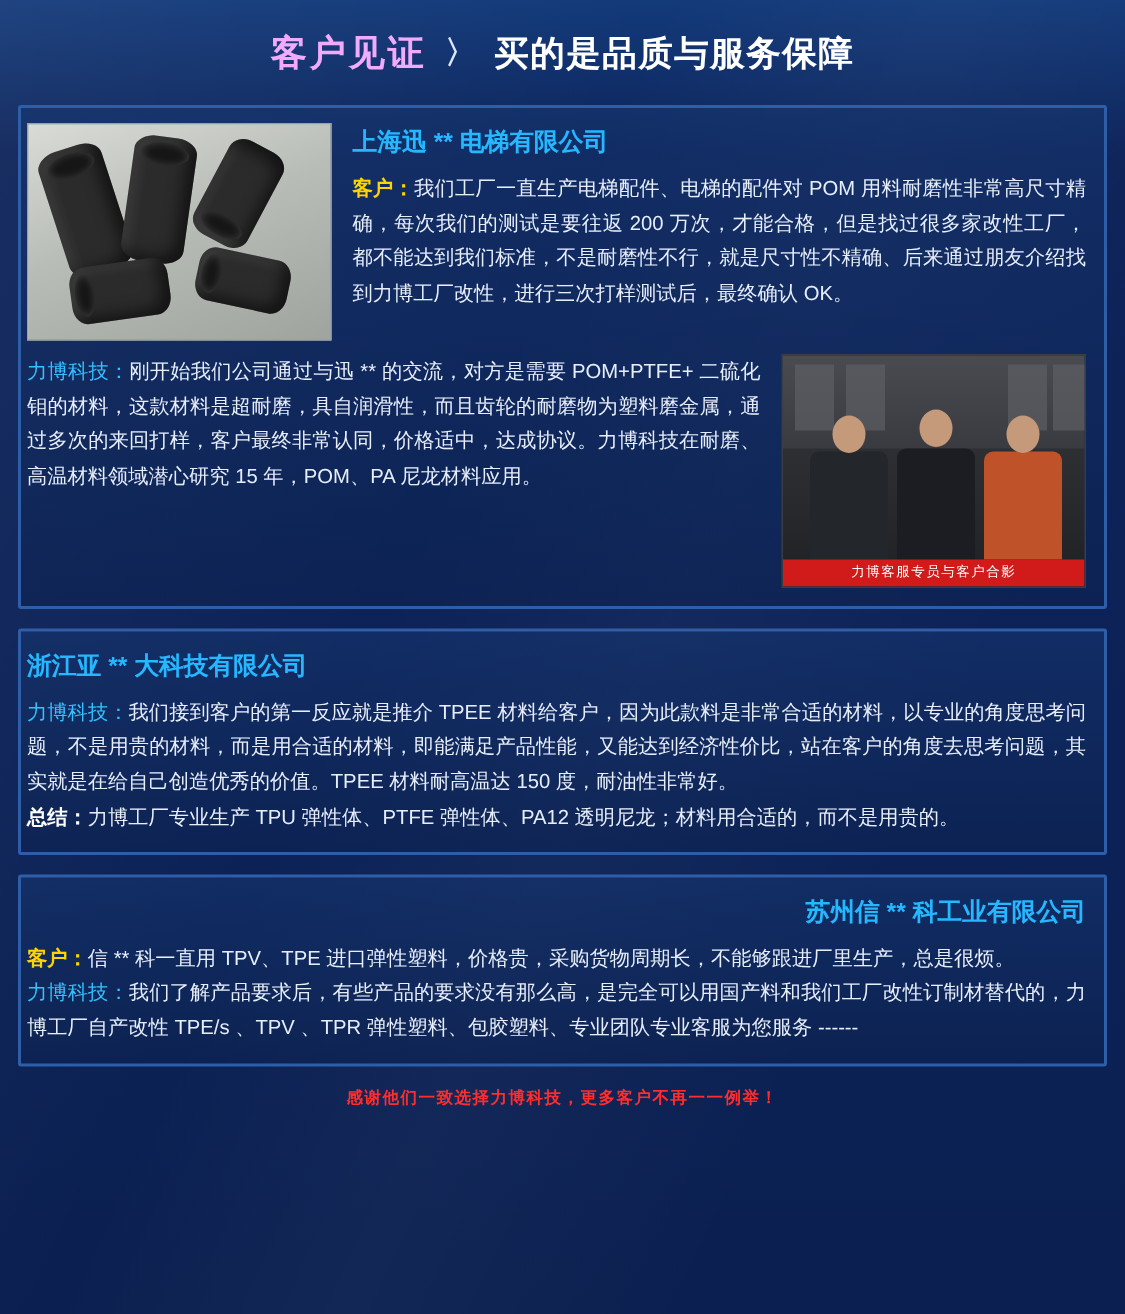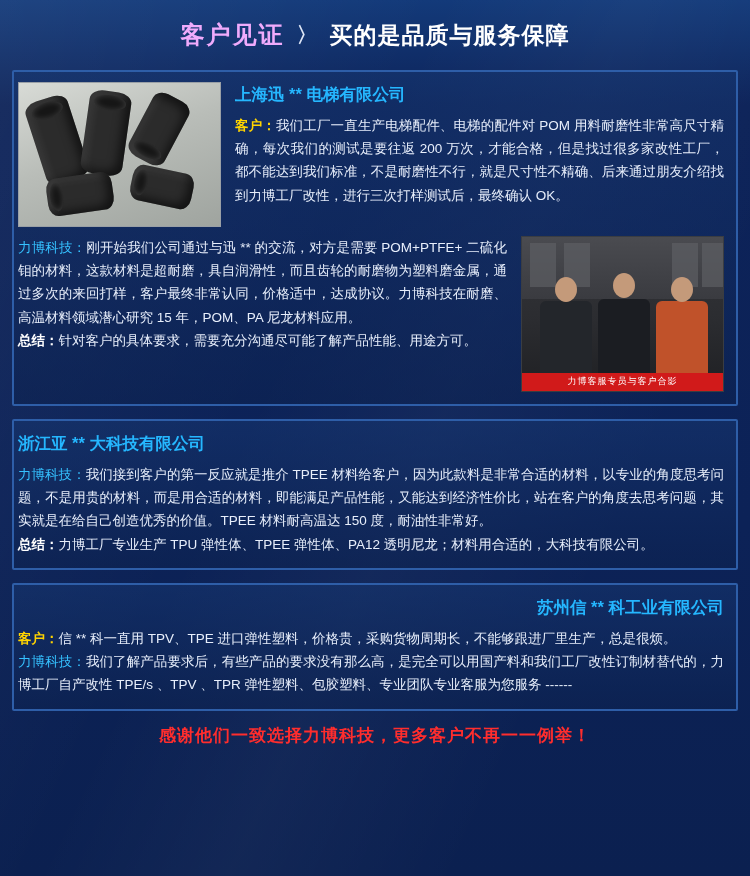--- a/index.html
+++ b/index.html
@@ -95,21 +95,21 @@
   .gp-win{ position:absolute; top:6px; width:26px; height:44px; background:#5f6166; opacity:.65; }
   .person{ position:absolute; bottom:18px; border-radius:6px 6px 0 0; }
   .p-head{ position:absolute; border-radius:50%; background:#c49a7a; }
   .cap{
     position:absolute; left:0; right:0; bottom:0;
     background:#d11a1a; color:#fff; font-size:9px; text-align:center;
     padding:2px 0 3px 0; letter-spacing:1px;
   }
 
   .footer{
-    text-align:center; color:#ff2d2d; font-size:17px; font-weight:bold;
+    text-align:center; color:#ff2d2d; font-size:11px; font-weight:bold;
     letter-spacing:1px; margin-top:9px;
   }
 </style>
 </head>
 <body>
 
 <div class="header">
   <span class="hl">客户见证</span>
   <span class="chev">〉</span>
   <span class="hr">买的是品质与服务保障</span>
@@ -133,23 +133,20 @@
           <span class="lbl-y">客户：</span><span>我们工厂一直生产电梯配件、电梯的配件对 POM 用料耐磨性非常高尺寸精确，每次我们的测试是要往返 200 万次，才能合格，但是找过很多家改性工厂，都不能达到我们标准，不是耐磨性不行，就是尺寸性不精确、后来通过朋友介绍找到力博工厂改性，进行三次打样测试后，最终确认 OK。</span>
         </div>
       </div>
     </div>
 
     <div class="c1-bottom">
       <div class="txt">
         <div class="para">
           <span class="lbl-c">力博科技：</span><span>刚开始我们公司通过与迅 ** 的交流，对方是需要 POM+PTFE+ 二硫化钼的材料，这款材料是超耐磨，具自润滑性，而且齿轮的耐磨物为塑料磨金属，通过多次的来回打样，客户最终非常认同，价格适中，达成协议。力博科技在耐磨、高温材料领域潜心研究 15 年，POM、PA 尼龙材料应用。</span>
         </div>
-        <div class="para">
-          <span class="lbl-w">总结：</span><span>针对客户的具体要求，需要充分沟通尽可能了解产品性能、用途方可。</span>
-        </div>
       </div>
       <div class="groupphoto">
         <div class="gp-wall"></div>
         <div class="gp-win" style="left:8px"></div>
         <div class="gp-win" style="left:42px"></div>
         <div class="gp-win" style="left:150px"></div>
         <div class="gp-win" style="left:180px"></div>
         <div class="person" style="left:18px;width:52px;height:72px;background:#23262b;"></div>
         <div class="p-head" style="left:33px;top:40px;width:22px;height:25px;"></div>
         <div class="person" style="left:76px;width:52px;height:74px;background:#1b1d22;"></div>
@@ -160,21 +157,21 @@
       </div>
     </div>
   </div>
 
   <div class="card">
     <div class="company">浙江亚 ** 大科技有限公司</div>
     <div class="para">
       <span class="lbl-c">力博科技：</span><span>我们接到客户的第一反应就是推介 TPEE 材料给客户，因为此款料是非常合适的材料，以专业的角度思考问题，不是用贵的材料，而是用合适的材料，即能满足产品性能，又能达到经济性价比，站在客户的角度去思考问题，其实就是在给自己创造优秀的价值。TPEE 材料耐高温达 150 度，耐油性非常好。</span>
     </div>
     <div class="para">
-      <span class="lbl-w">总结：</span><span>力博工厂专业生产 TPU 弹性体、TPEE 弹性体、PA12 透明尼龙；材料用合适的，大科技有限公司。</span>
+      <span class="lbl-w">总结：</span><span>力博工厂专业生产 TPU 弹性体、PTFE 弹性体、PA12 透明尼龙；材料用合适的，而不是用贵的。</span>
     </div>
   </div>
 
   <div class="card">
     <div class="company right">苏州信 ** 科工业有限公司</div>
     <div class="para">
       <span class="lbl-y">客户：</span><span>信 ** 科一直用 TPV、TPE 进口弹性塑料，价格贵，采购货物周期长，不能够跟进厂里生产，总是很烦。</span>
     </div>
     <div class="para">
       <span class="lbl-c">力博科技：</span><span>我们了解产品要求后，有些产品的要求没有那么高，是完全可以用国产料和我们工厂改性订制材替代的，力博工厂自产改性 TPE/s 、TPV 、TPR 弹性塑料、包胶塑料、专业团队专业客服为您服务 ------</span>

